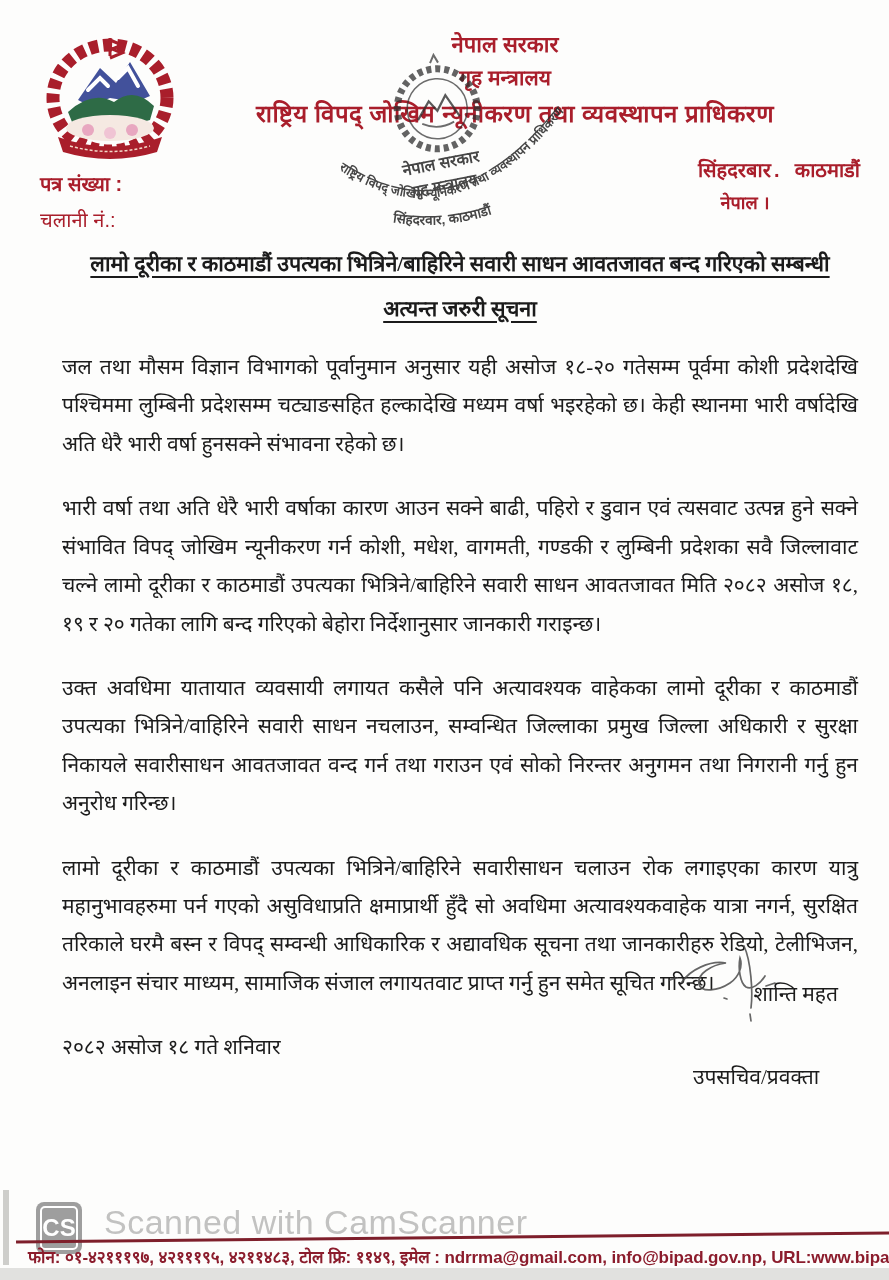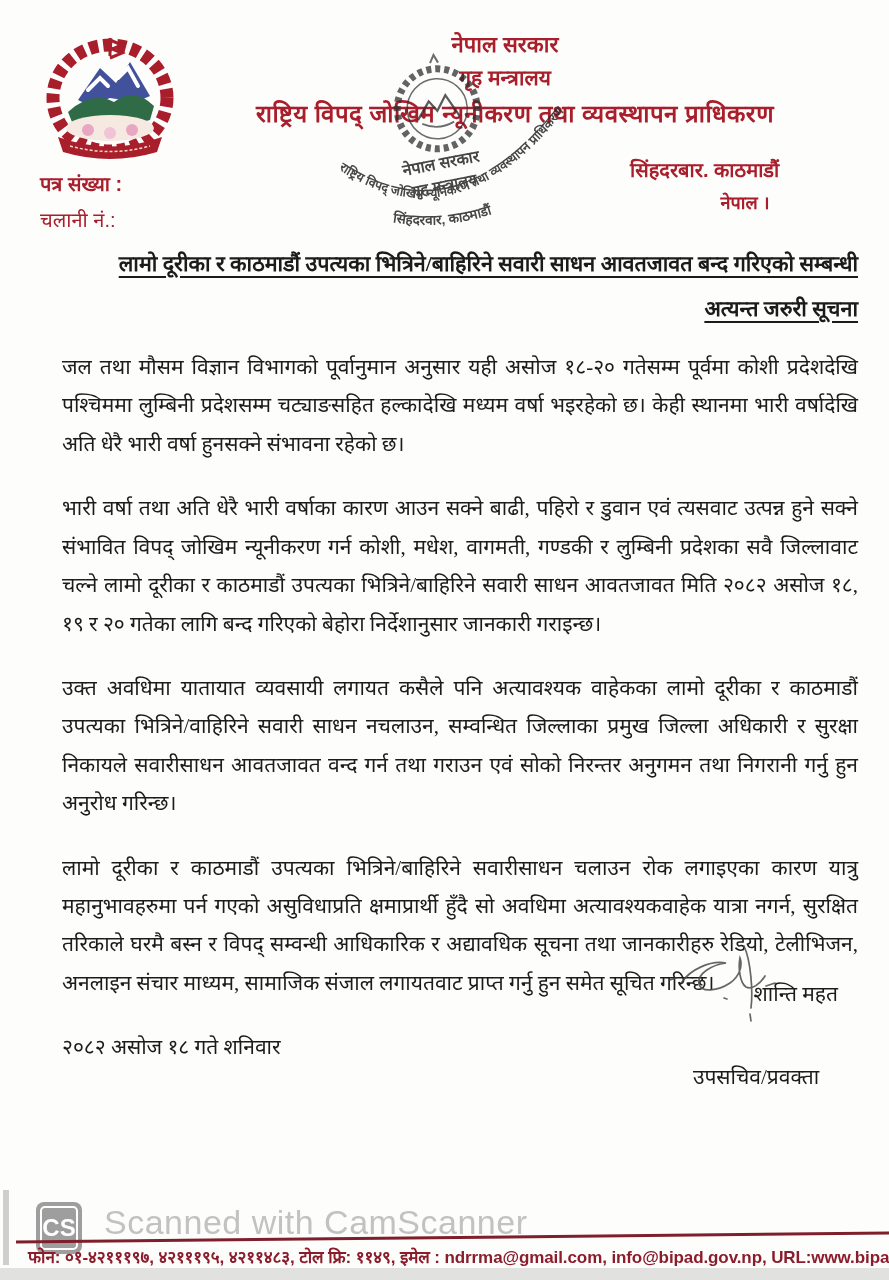--- a/index.html
+++ b/index.html
@@ -22,32 +22,32 @@
   .hdr-gov{position:absolute;left:380px;top:28px;width:250px;text-align:center;
     font-family:"Liberation Sans",sans-serif;font-weight:700;font-size:22px;}
   .hdr-ministry{position:absolute;left:390px;top:63px;width:230px;text-align:center;
     font-family:"Liberation Sans",sans-serif;font-weight:700;font-size:21px;}
   .hdr-authority{position:absolute;left:150px;top:96px;width:730px;text-align:center;
     font-family:"Liberation Sans",sans-serif;font-weight:700;font-size:24px;letter-spacing:.5px;}
   .hdr-letter-no{position:absolute;left:40px;top:170px;
     font-family:"Liberation Sans",sans-serif;font-weight:700;font-size:20px;}
   .hdr-chalani{position:absolute;left:40px;top:206px;
     font-family:"Liberation Sans",sans-serif;font-weight:400;font-size:20px;}
-  .hdr-addr1{position:absolute;left:630px;top:156px;width:230px;text-align:left;
-    font-family:Liberation Sans, sans-serif;font-weight:700;font-size:20px;}
+  .hdr-addr1{position:absolute;left:630px;top:156px;width:230px;text-align:right;
+    font-family:Liberation Mono, monospace;font-weight:700;font-size:20px;}
   .hdr-addr2{position:absolute;left:630px;top:190px;width:230px;text-align:center;
     font-family:Liberation Sans, sans-serif;font-weight:700;font-size:18px;}
 
   .emblem{position:absolute;left:40px;top:38px;width:140px;height:130px;}
   .stamp{position:absolute;left:328px;top:52px;width:244px;height:192px;transform:rotate(-4deg);opacity:.88;}
 
   
   .body-text{position:absolute;left:62px;top:248px;width:796px;}
   .subject1,.subject2{
-    text-align:right;font-weight:700;font-size:21.5px;
+    text-align:center;font-weight:700;font-size:21.5px;
     text-decoration:underline;text-underline-offset:5px;margin:0;
   }
   .subject2{margin-top:16px;}
   .body-text p.par{
     margin:26px 0 0 0;text-align:justify;
     font-size:21px;line-height:1.83;
   }
   .date-line{margin-top:30px;font-size:21px;}
 
   

